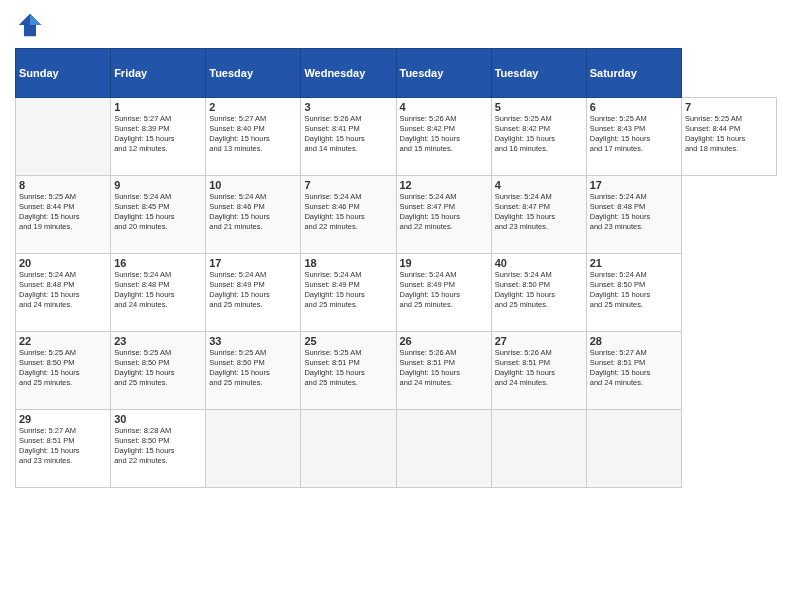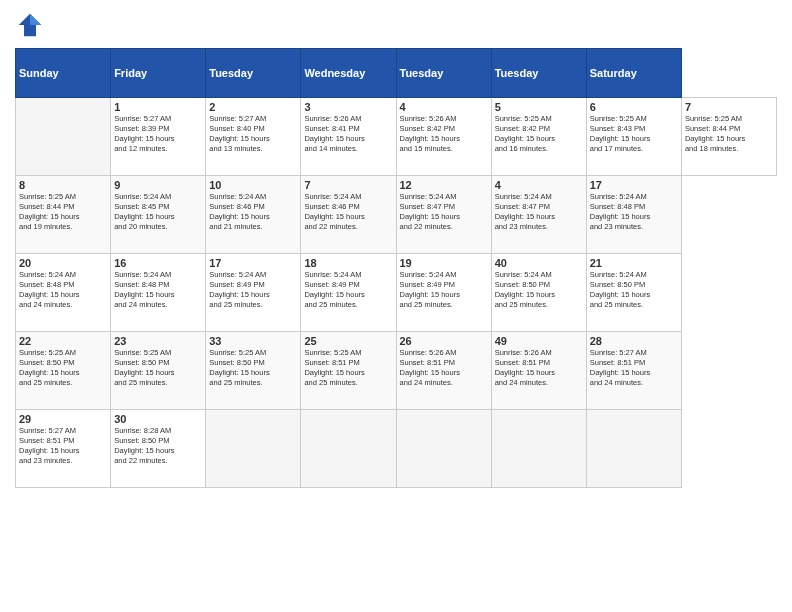--- a/index.html
+++ b/index.html
@@ -321,21 +321,21 @@
 and 25 minutes.</div>
           </td>
           <td>
             <span class="day-num">26</span>
             <div class="day-info" style="white-space: pre-line;">Sunrise: 5:26 AM
 Sunset: 8:51 PM
 Daylight: 15 hours
 and 24 minutes.</div>
           </td>
           <td>
-            <span class="day-num">49</span>
+            <span class="day-num">27</span>
             <div class="day-info" style="white-space: pre-line;">Sunrise: 5:26 AM
 Sunset: 8:51 PM
 Daylight: 15 hours
 and 24 minutes.</div>
           </td>
           <td>
             <span class="day-num">28</span>
             <div class="day-info" style="white-space: pre-line;">Sunrise: 5:27 AM
 Sunset: 8:51 PM
 Daylight: 15 hours

